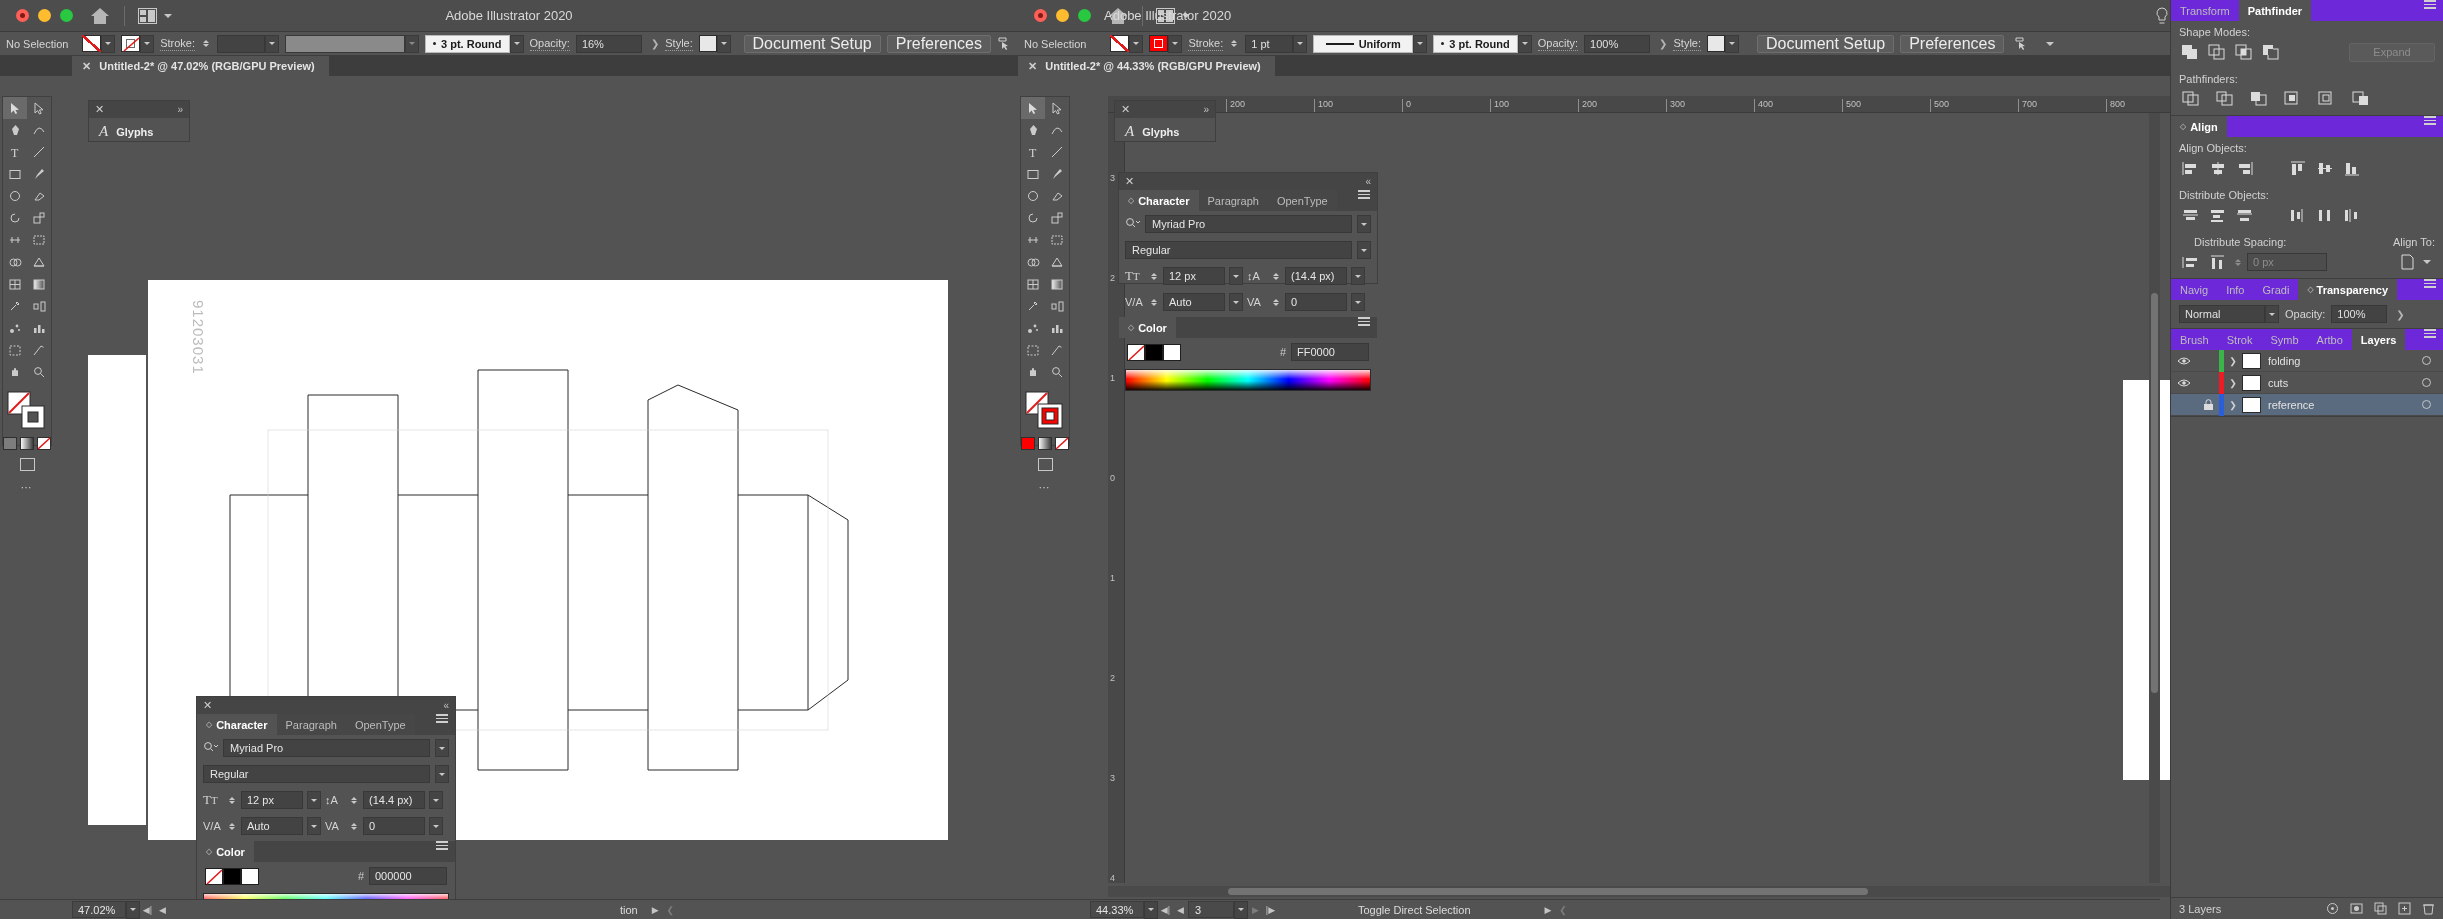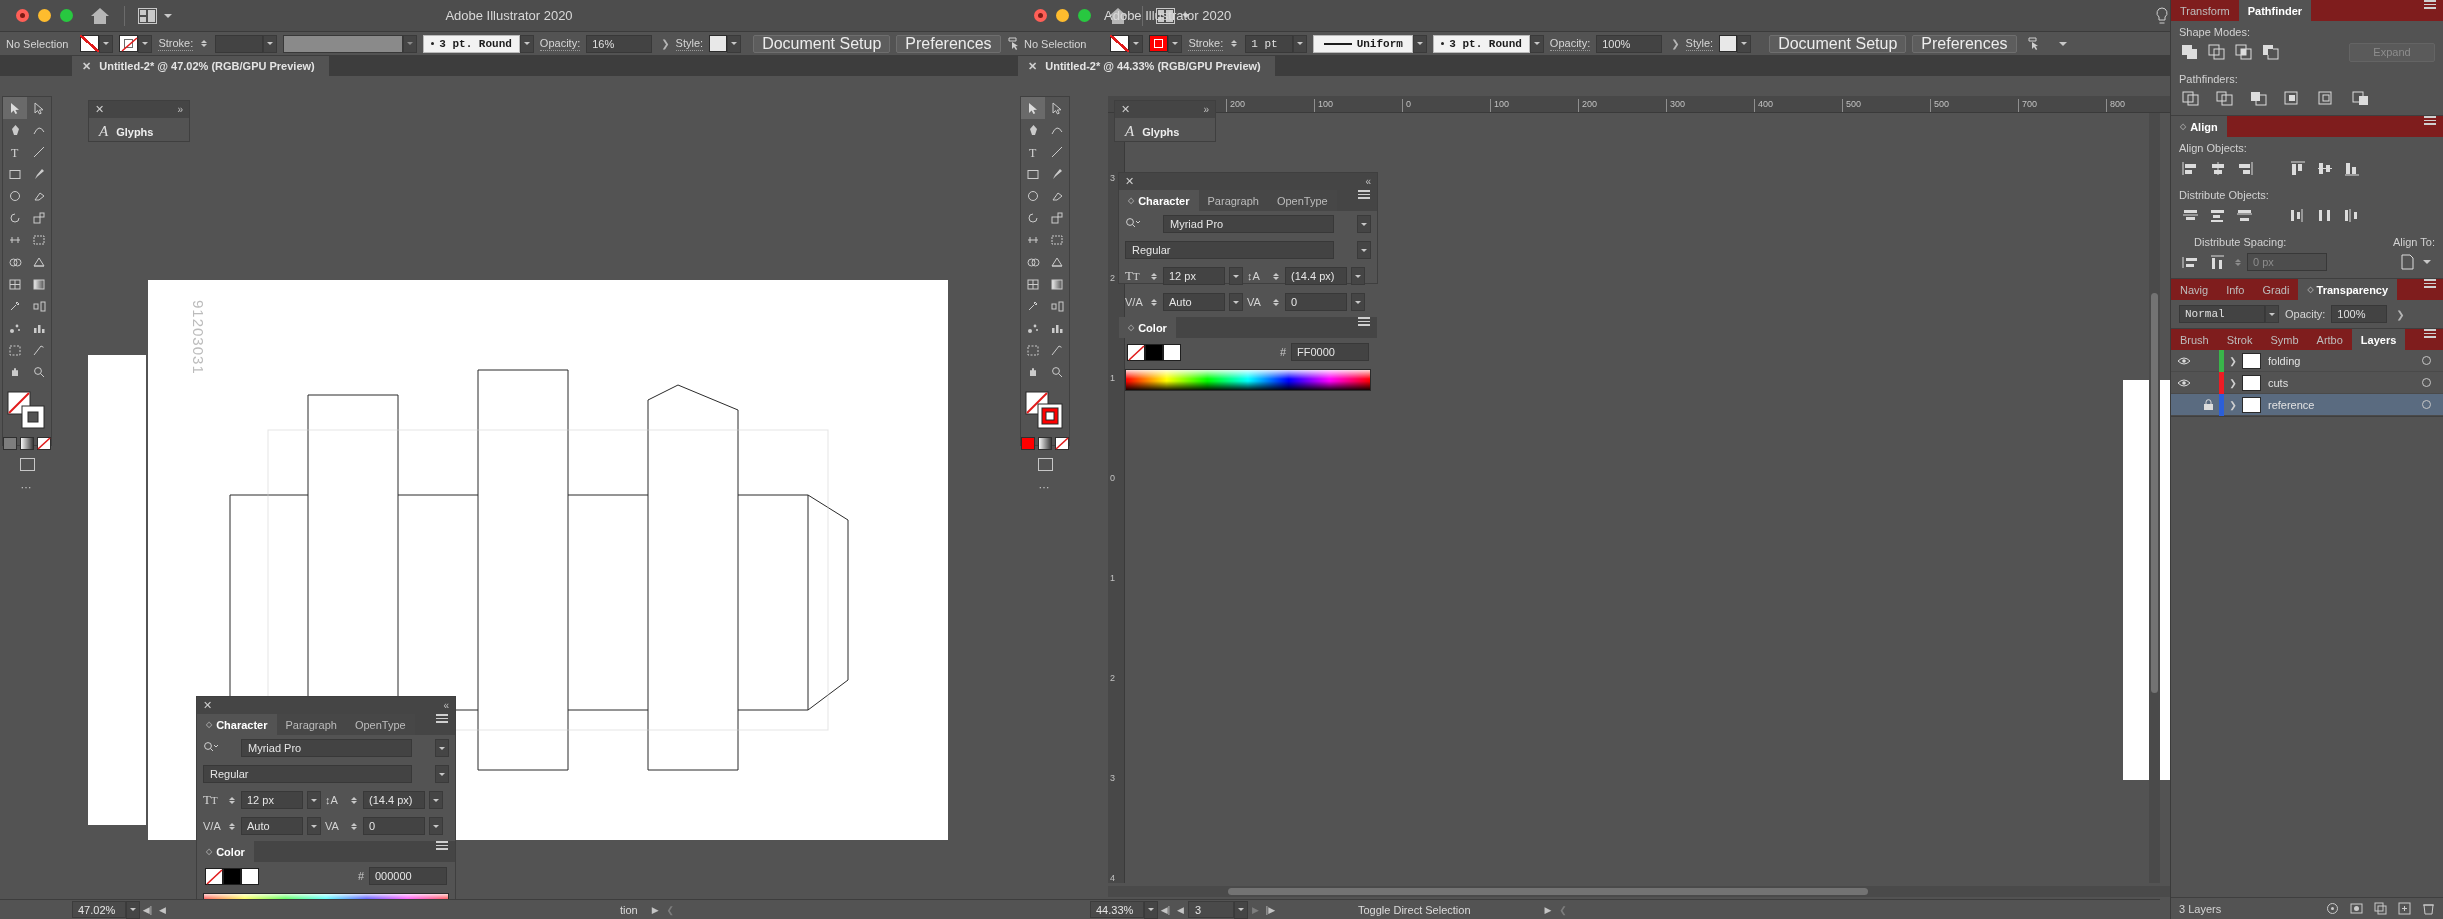--- a/index.html
+++ b/index.html
@@ -79,21 +79,21 @@
   .stepper { display:flex; flex-direction:column; justify-content:center; gap:1px; padding: 0 2px;}
   .stepper i{ width:0;height:0;border-left:3px solid transparent;border-right:3px solid transparent; display:block;}
   .stepper i.up{ border-bottom:3px solid #c8c8c8; }
   .stepper i.dn{ border-top:3px solid #c8c8c8; }
   .field {
     height:18px; background:#434343; border:1px solid #383838; color:#e0e0e0;
     display:flex; align-items:center; padding: 0 5px; font-size:11px; min-width: 48px;
   }
   .field.wide { min-width: 120px; }
   .field.gray { background:#8a8a8a; }
-  .combo { display:flex; align-items:center;font-family:Liberation Mono, monospace; }
+  .combo { display:flex; align-items:center; }
   .white-field {
     height:18px; background:#f2f2f2; border:1px solid #b9b9b9; color:#1b1b1b;
     display:flex; align-items:center; gap:5px; padding: 0 7px; font-size:11px; font-weight:600;
   }
   .dotmark { width:3px;height:3px;border-radius:50%;background:#222; display:inline-block;}
   .uniline { width:28px; height:2px; background:#1d1d1d; display:inline-block; }
   .btn {
     height:18px; background:#5d5d5d; border:1px solid #6e6e6e; border-radius:2px;
     color:#ececec; display:flex; align-items:center; padding: 0 8px; font-size:16px;
   }
@@ -132,21 +132,21 @@
   .panel-head {
     height:17px; background:#454545; display:flex; align-items:center; justify-content:space-between;
     padding: 0 6px;
   }
   .tabs { display:flex; height:21px; background:#454545; align-items:stretch; }
   .ptab { display:flex; align-items:center; padding: 0 9px; font-size:11px; color:#bcbcbc; background:#474747;}
   .ptab.active { background:#535353; color:#fff; font-weight:bold; }
   .ptab .diamond { font-size:8px; margin-right:4px; color:#9d9d9d;}
   .burger { display:flex; flex-direction:column; gap:2px; margin-left:auto; padding-right:7px;}
   .burger span { display:block; width:12px;height:1.5px;background:#cfcfcf;}
-  .prow { display:flex; align-items:center; gap:23px; padding: 4px 6px; }
+  .prow { display:flex; align-items:center; gap:5px; padding: 4px 6px; }
   .ffield {
     height:18px; background:#434343; border:1px solid #383838; color:#e6e6e6;
     display:flex; align-items:center; padding: 0 6px; font-size:11px; flex:1;
   }
   .numbox { height:18px; background:#434343; border:1px solid #383838; color:#e6e6e6;
             display:flex; align-items:center; padding: 0 5px; font-size:11px; width:62px;}
   .colorstrip { height:22px; margin: 3px 6px 6px; border:1px solid #2b2b2b;
     background: linear-gradient(to right,
       #ff0000,#ffff00,#00ff00,#00ffff,#0000ff,#ff00ff,#ff0000);
     position:relative;
@@ -154,21 +154,21 @@
   .colorstrip::after{
     content:""; position:absolute; inset:0;
     background: linear-gradient(to bottom, rgba(255,255,255,.85), rgba(255,255,255,0) 45%, rgba(0,0,0,0) 55%, rgba(0,0,0,.9));
   }
   .cl-swatches { display:flex; align-items:center; gap:0; }
   .cl-sw { width:18px;height:17px;border:1px solid #1f1f1f; }
 
   
   .dock { position:absolute; top:0; right:0; width:273px; height:919px; background:#535353; border-left:1px solid #3b3b3b;}
   .dock-panel { border-bottom:1px solid #3f3f3f; }
-  .dock-tabs { display:flex; height:21px; background:#7f1d1d; }
+  .dock-tabs { display:flex; height:21px; background:#6d28d9; }
   .dock-tab { display:flex;align-items:center; padding:0 9px; font-size:11px; color:#bdbdbd; }
   .dock-tab.active { background:#535353; color:#fff; font-weight:bold; }
   .sect-label { font-size:11px; color:#d2d2d2; padding: 5px 8px 3px; }
   .icon-row { display:flex; align-items:center; gap:4px; padding: 1px 8px 6px; }
   .ibtn { width:23px;height:20px; display:flex;align-items:center;justify-content:center; }
   .expand-btn { margin-left:auto; height:19px; min-width:86px; background:#5a5a5a; border:1px solid #646464;
                 color:#8d8d8d; font-size:11px; display:flex;align-items:center;justify-content:center;border-radius:2px;}
 
   .layers-row { display:flex; align-items:center; height:22px; font-size:11px; color:#e2e2e2; border-bottom:1px solid #4a4a4a;}
   .layers-row.selected { background:#5a6b80; }

